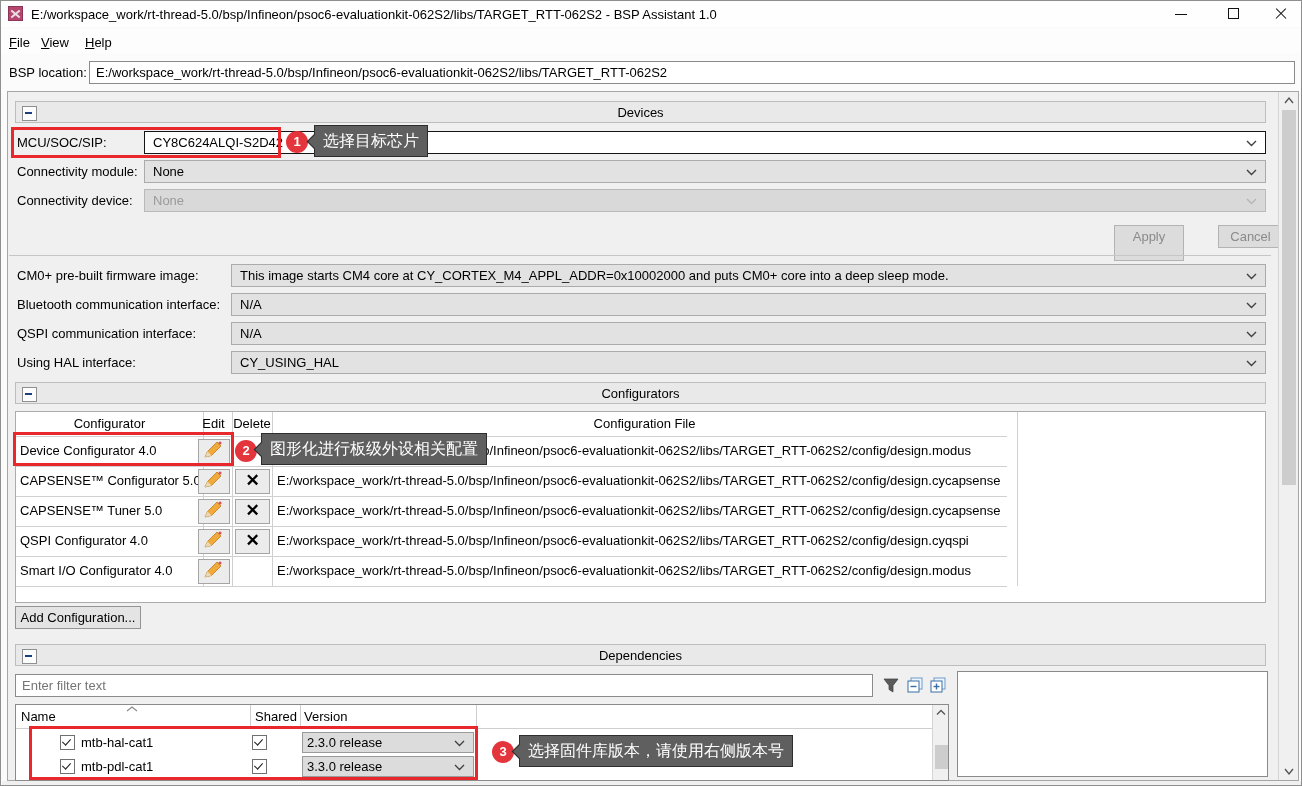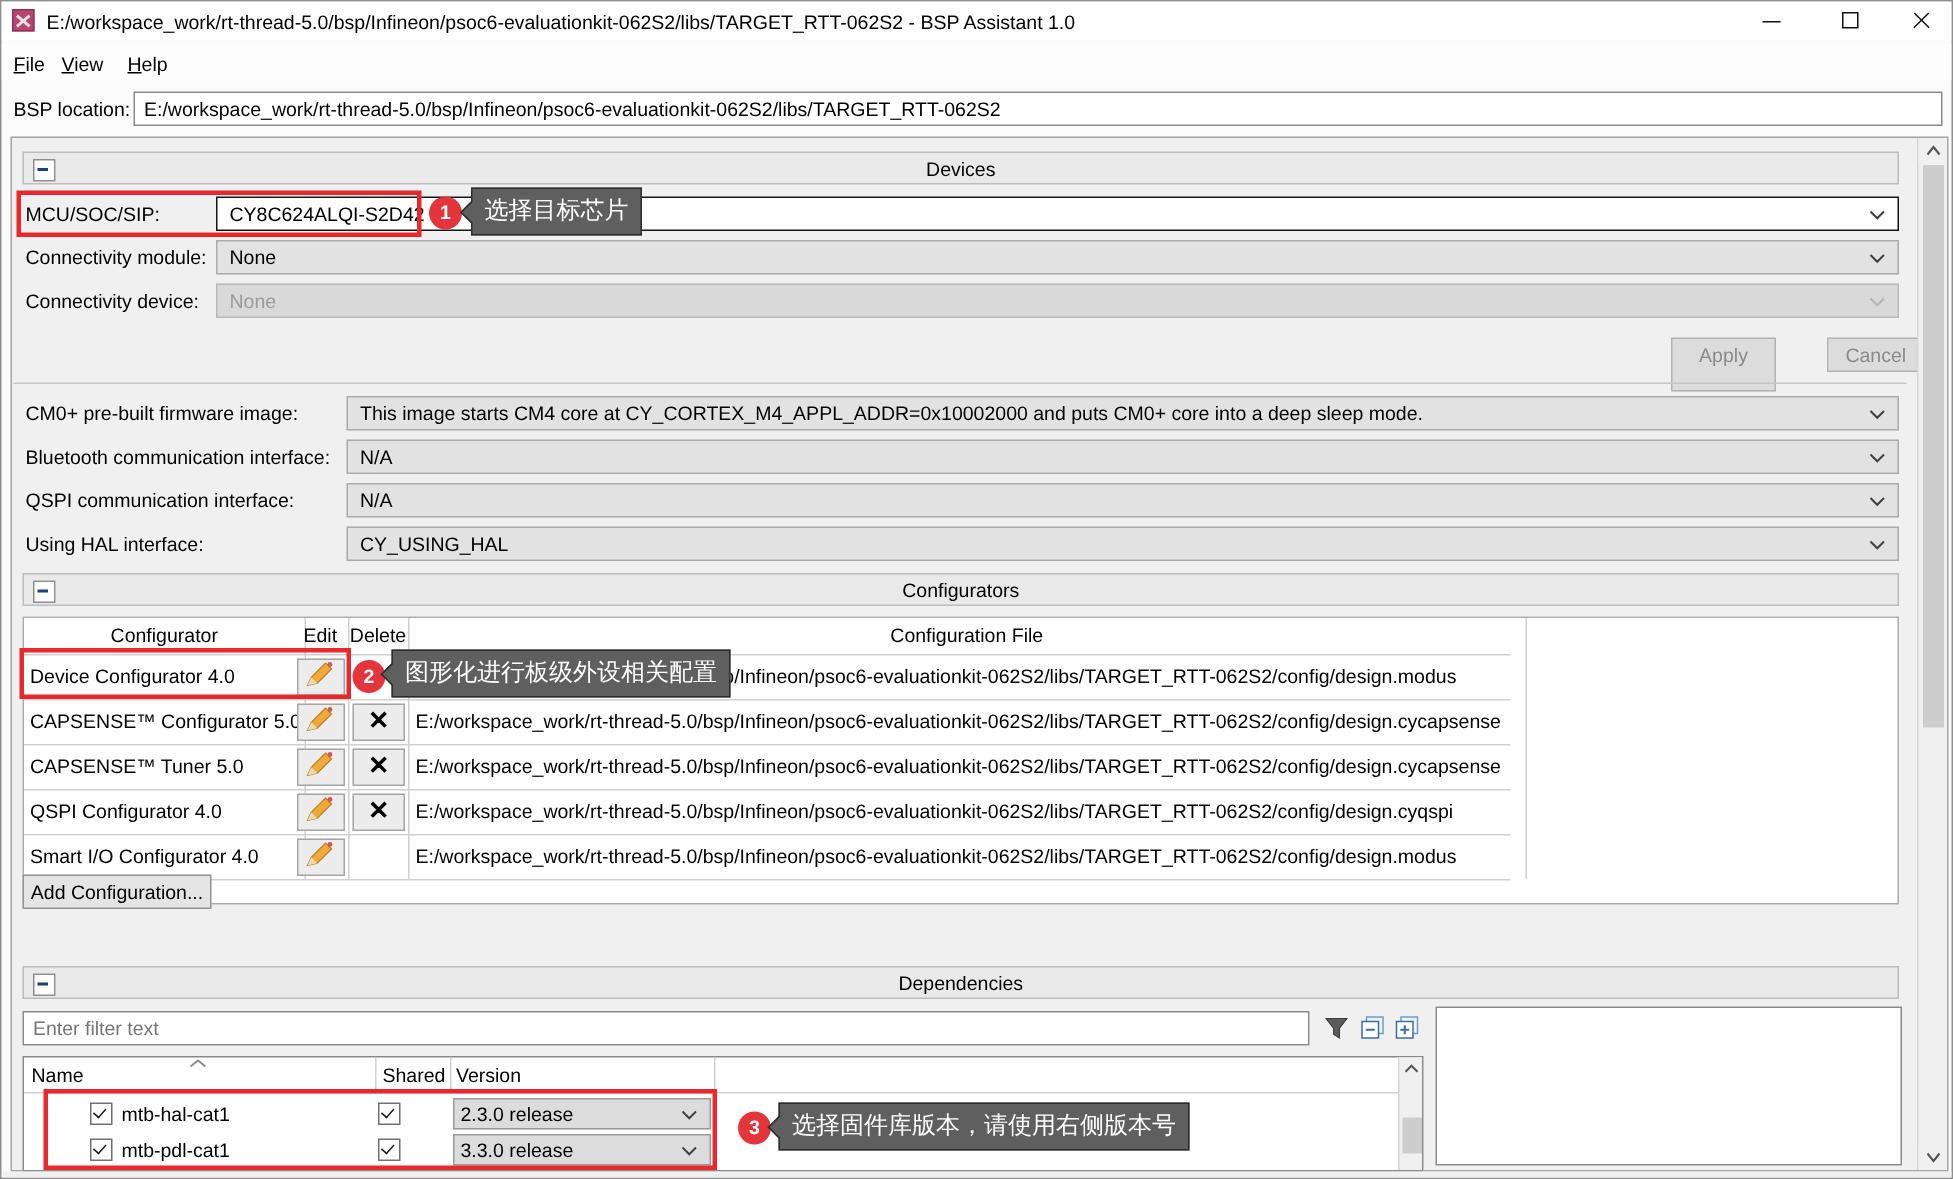--- a/index.html
+++ b/index.html
@@ -283,21 +283,21 @@
               <path d="M6 17 L8.5 11.5 L12.5 15.5 Z" fill="#ead9b8"></path>
               <circle cx="21" cy="3" r="1.6" fill="#d95555"></circle>
             </svg>
           </span>
         </div>
       <div class="cfg-cell cfg-del"></div>
       <div class="cfg-cell cfg-file">E:/workspace_work/rt-thread-5.0/bsp/Infineon/psoc6-evaluationkit-062S2/libs/TARGET_RTT-062S2/config/design.modus</div>
     </div>
   </div>
 
-  <div class="abs btn dark" style="left:14px;top:582px;width:126px;height:23px;">Add Configuration...</div>
+  <div class="abs btn dark" style="left:14px;top:605px;width:126px;height:23px;">Add Configuration...</div>
 
   <div class="abs sec-header" style="left:14px;top:643px;width:1251px;">
     <span class="collapse-btn">
         <span class="minus"></span>
       </span>
     <div class="sec-title">Dependencies</div>
   </div>
 
   <input class="abs field" style="left: 14px; top: 673px; width: 858px; height: 23px; color: rgb(154, 154, 154);" placeholder="Enter filter text">
   <span class="abs" style="left:881px;top:676px;">

